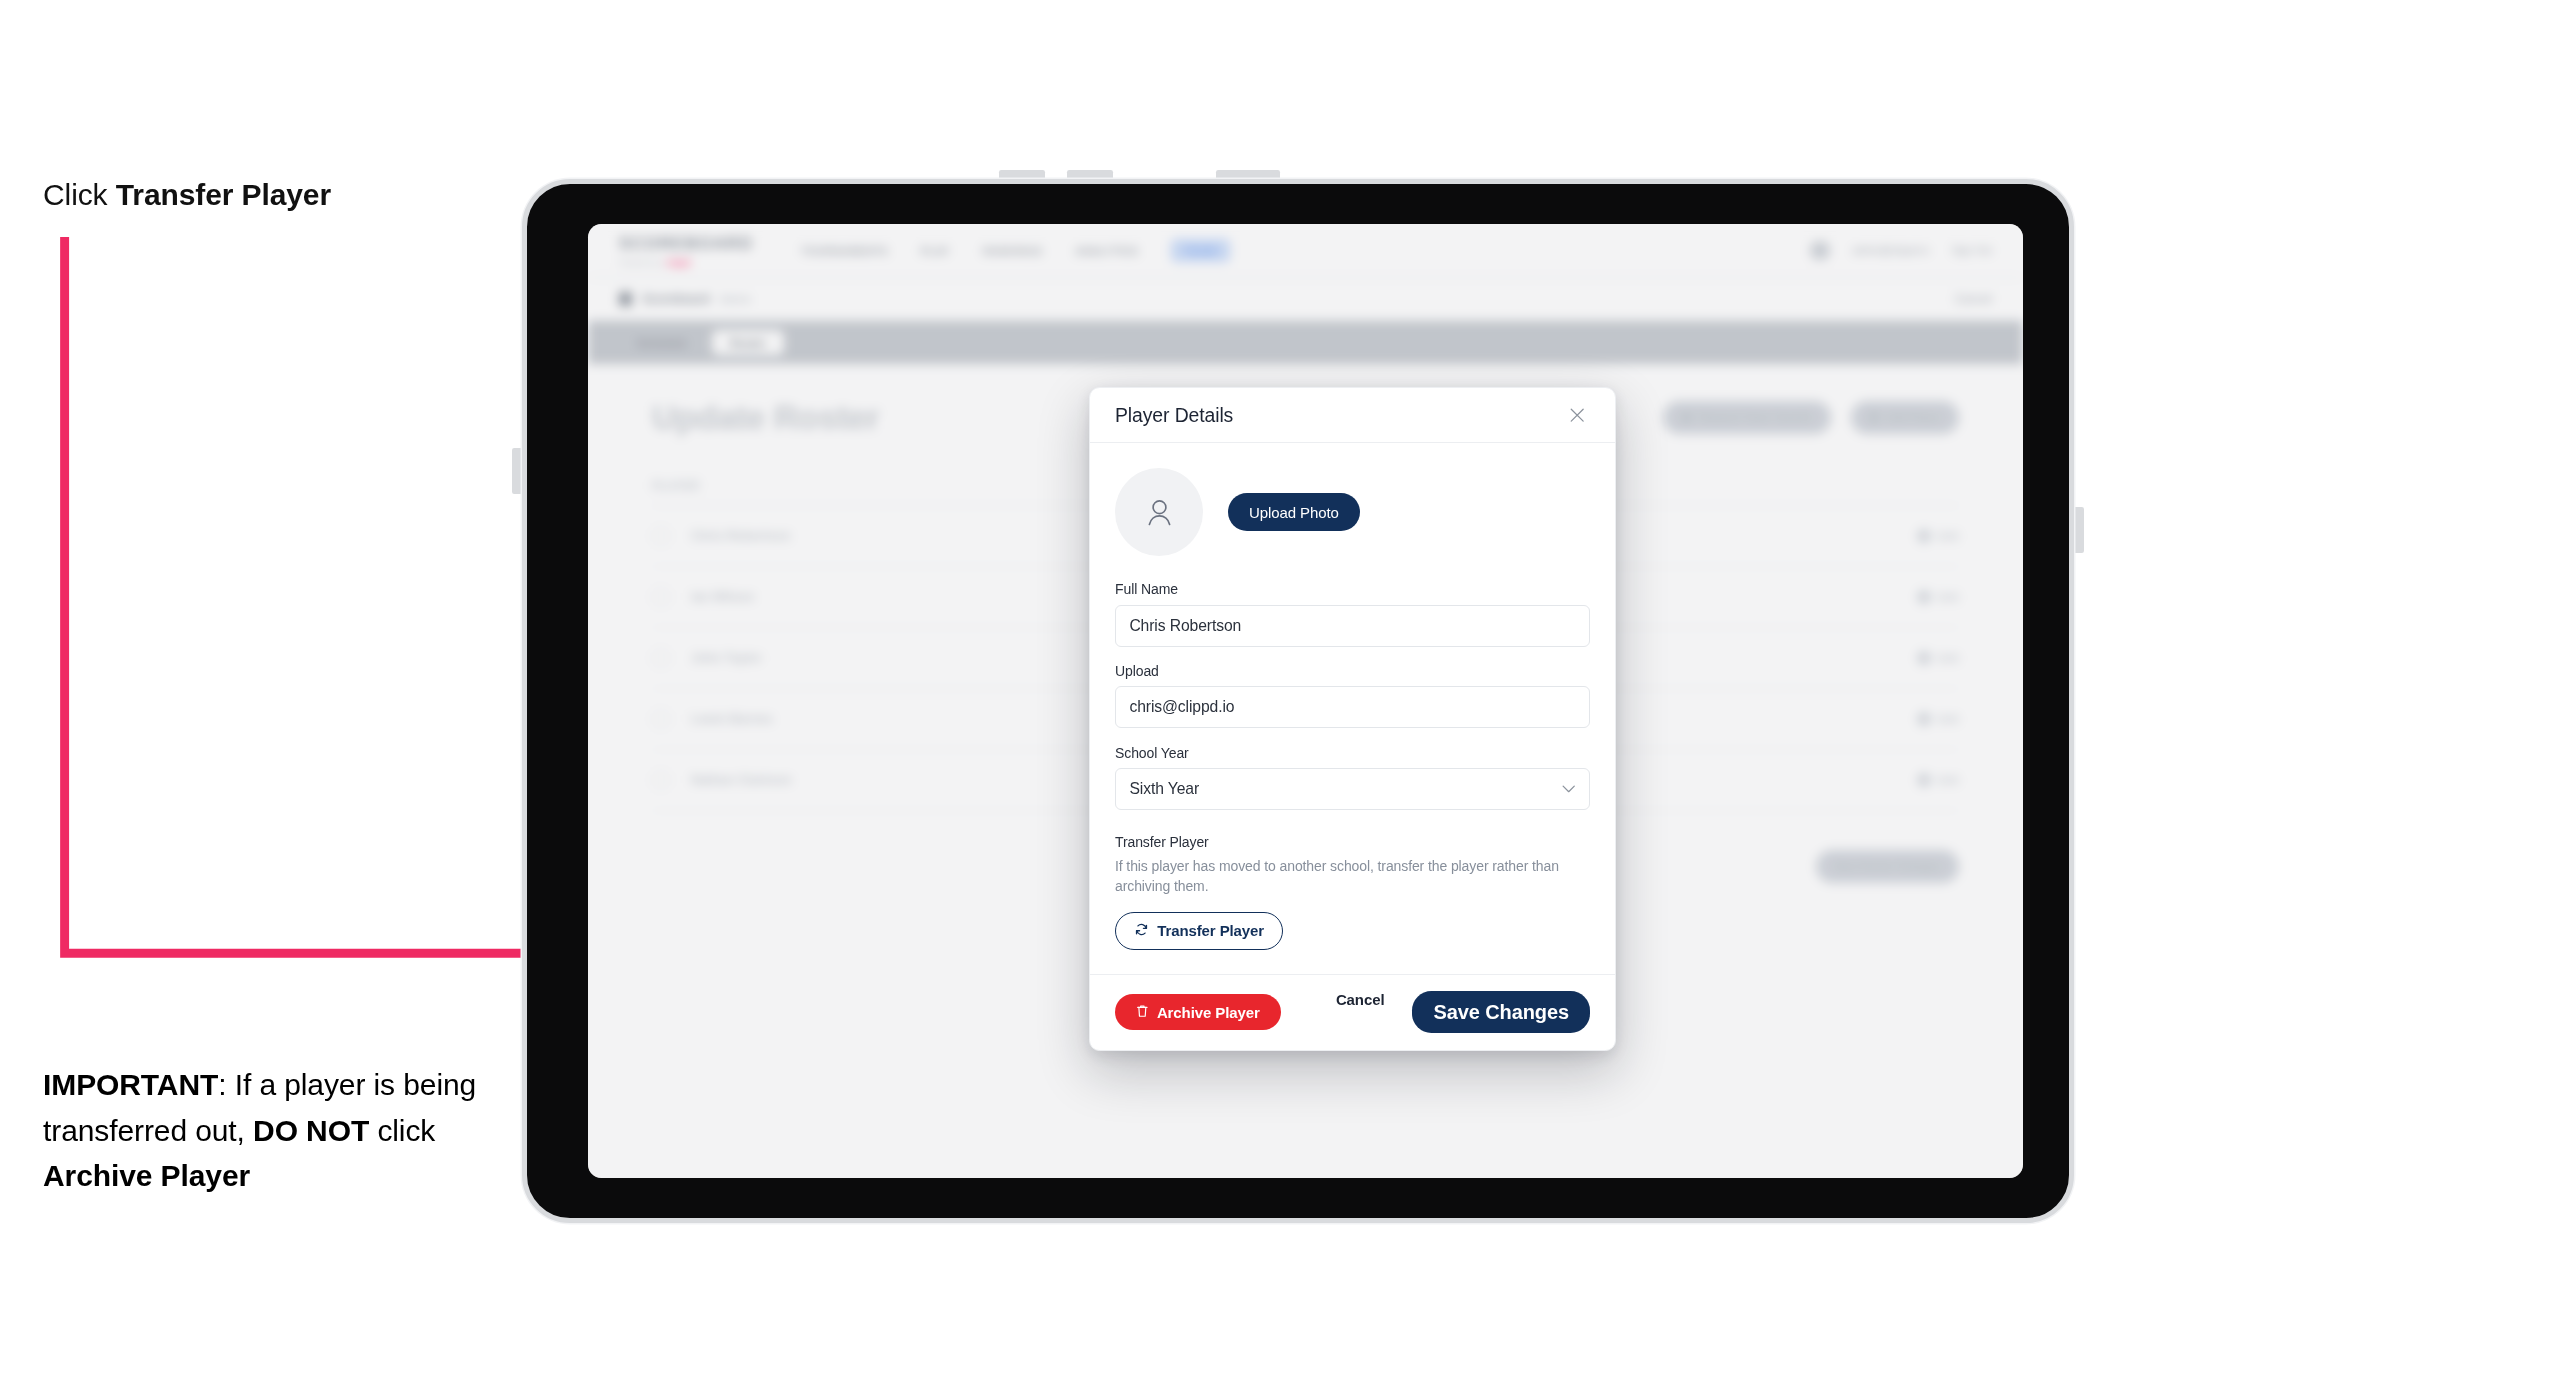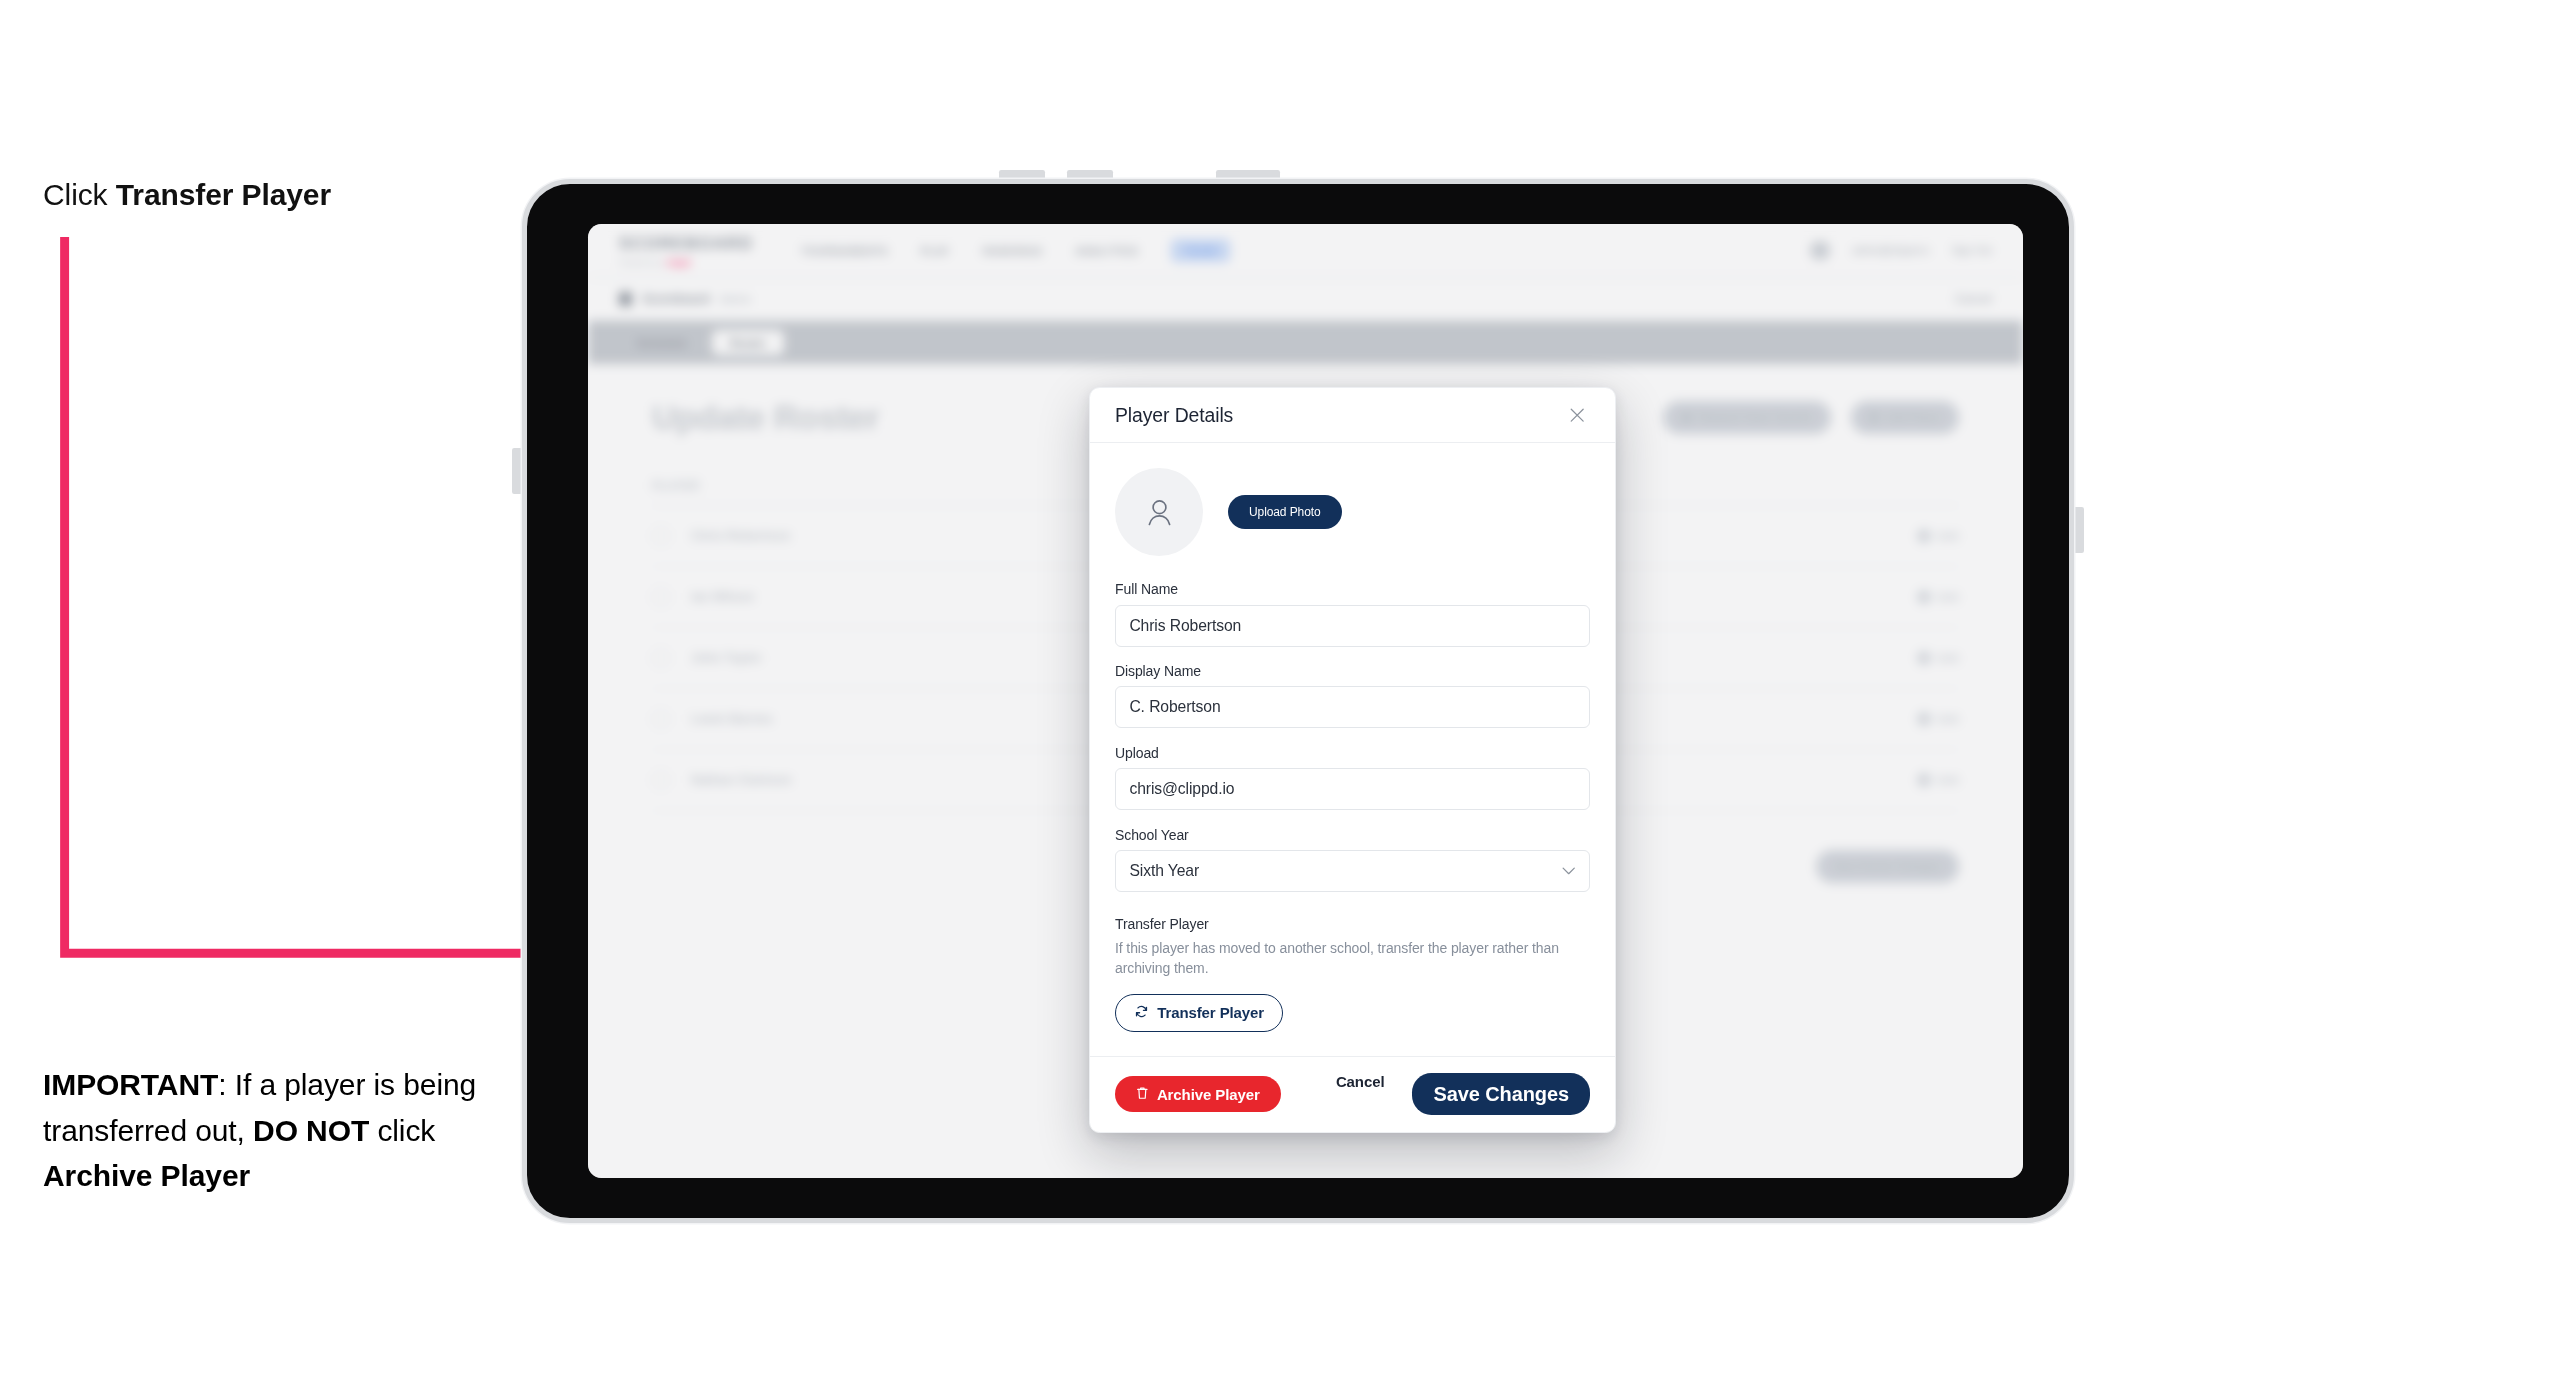--- a/index.html
+++ b/index.html
@@ -148,21 +148,21 @@
   }
   .modal-body { padding: 25px 25px 4.5px 25px; }
 
   .photo-row { display: flex; align-items: center; gap: 25px; margin-bottom: 25px; }
   .avatar {
     width: 88px; height: 88px; border-radius: 50%; background: #f1f2f4;
     display: flex; align-items: center; justify-content: center;
   }
   .upload-btn {
     background: #12305a; color: #fff; border: none;
-    font-size: 12px; font-family: inherit; font-weight: 500;
+    font-size: 15px; font-family: inherit; font-weight: 500;
     padding: 10.4px 21px; border-radius: 19.4px; cursor: pointer;
     letter-spacing: -0.1px;
   }
 
   .field { margin-bottom: 16.4px; }
   .field-label { font-size: 14px; color: #2a303c; margin-bottom: 7.5px; display: block; letter-spacing: -0.1px; }
   .field-input {
     width: 100%; height: 42px;
     border: 0.7px solid #e3e6ea; border-radius: 6px;
     background: #fff;
@@ -368,24 +368,20 @@
               </svg>
             </div>
             <button class="upload-btn">Upload Photo</button>
           </div>
 
           <div class="field">
             <label class="field-label">Full Name</label>
             <input class="field-input" type="text" value="Chris Robertson" style="">
           </div>
 
-          <div class="field">
-            <label class="field-label">Display Name</label>
-            <input class="field-input" type="text" value="C. Robertson" style="">
-          </div>
 
           <div class="field">
             <label class="field-label">Upload</label>
             <input class="field-input" type="text" value="chris@clippd.io" style="">
           </div>
 
           <div class="field">
             <label class="field-label">School Year</label>
             <div class="select-wrap">
               <input class="field-input" type="text" readonly="" value="Sixth Year" style="">

